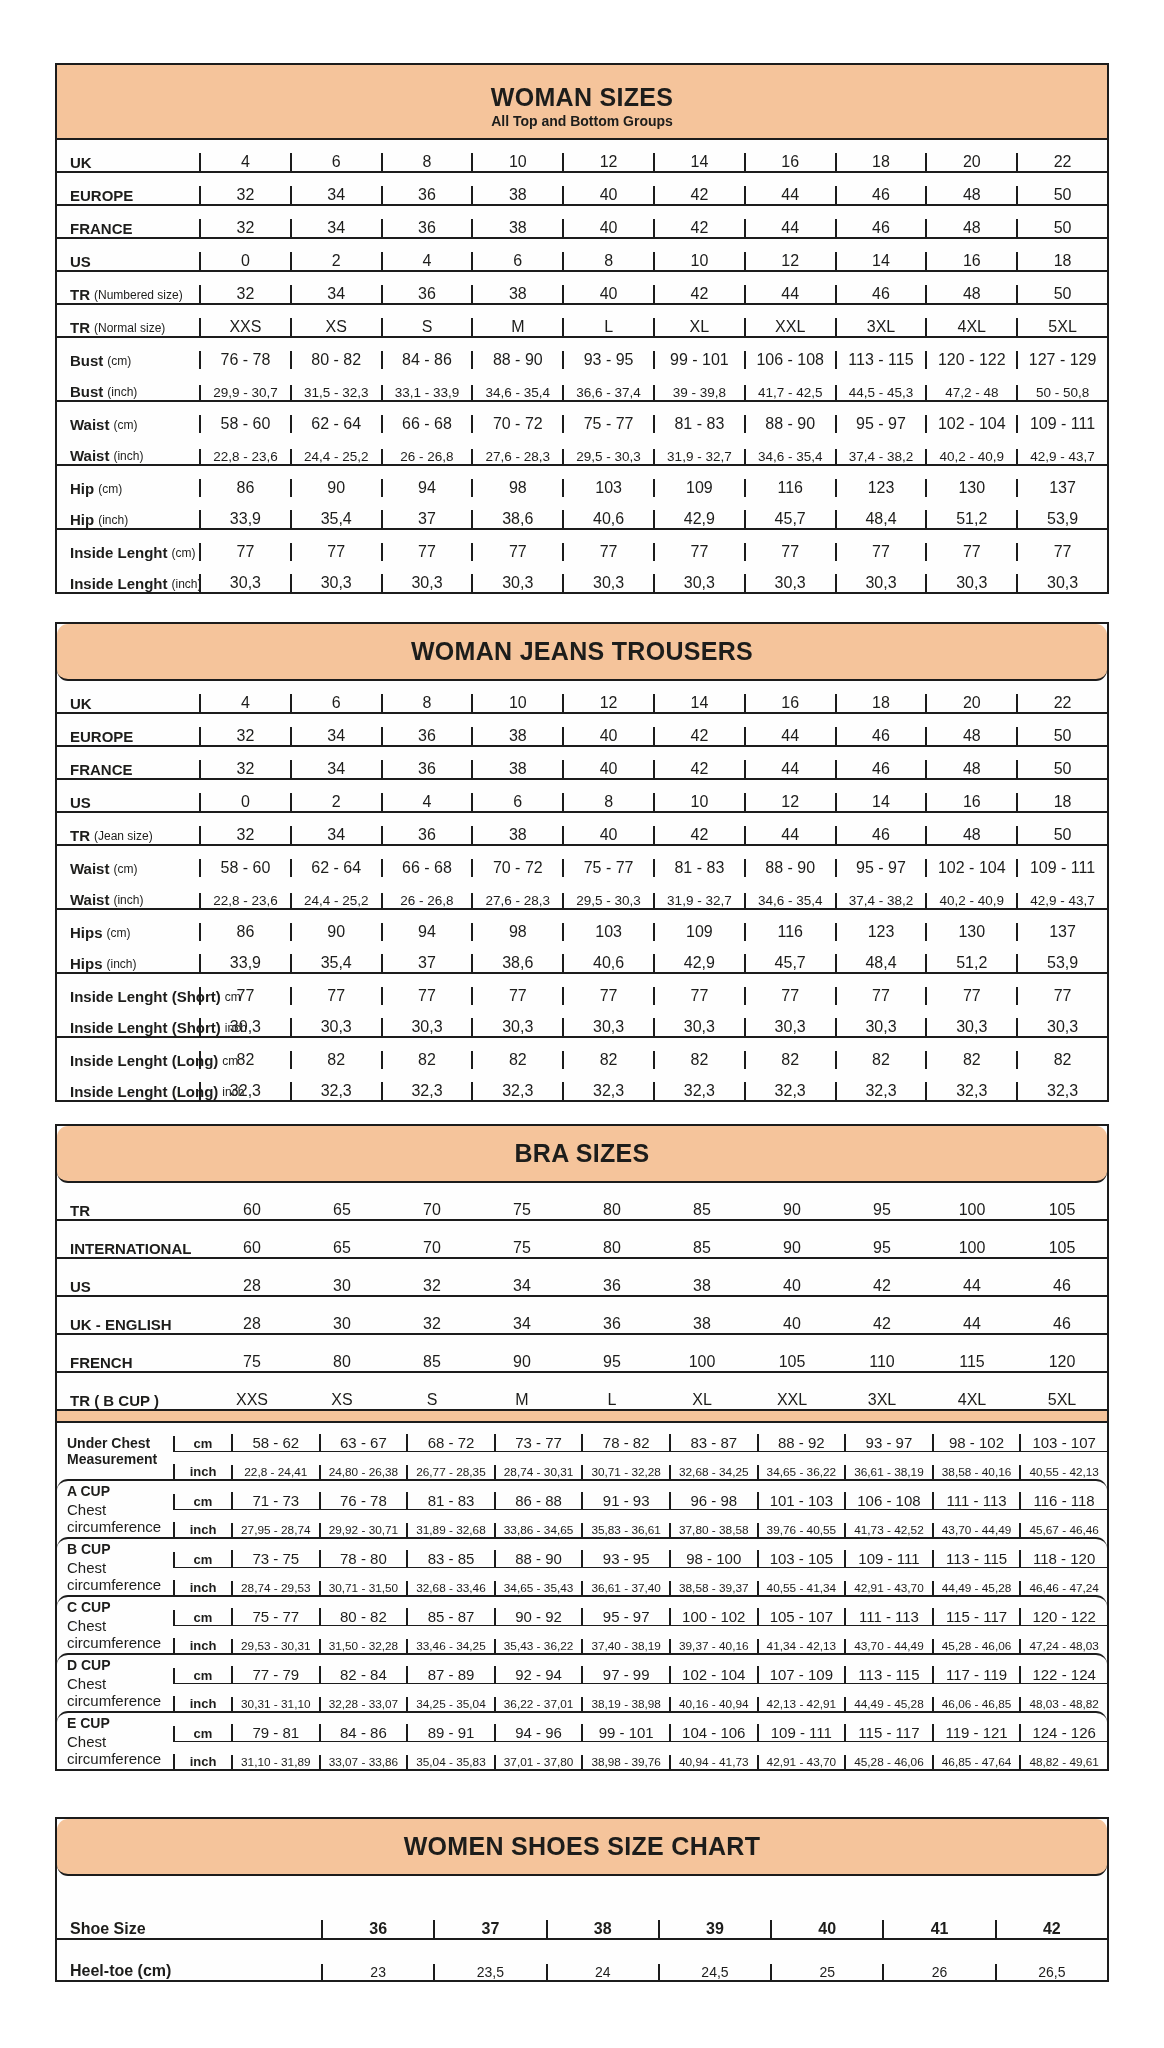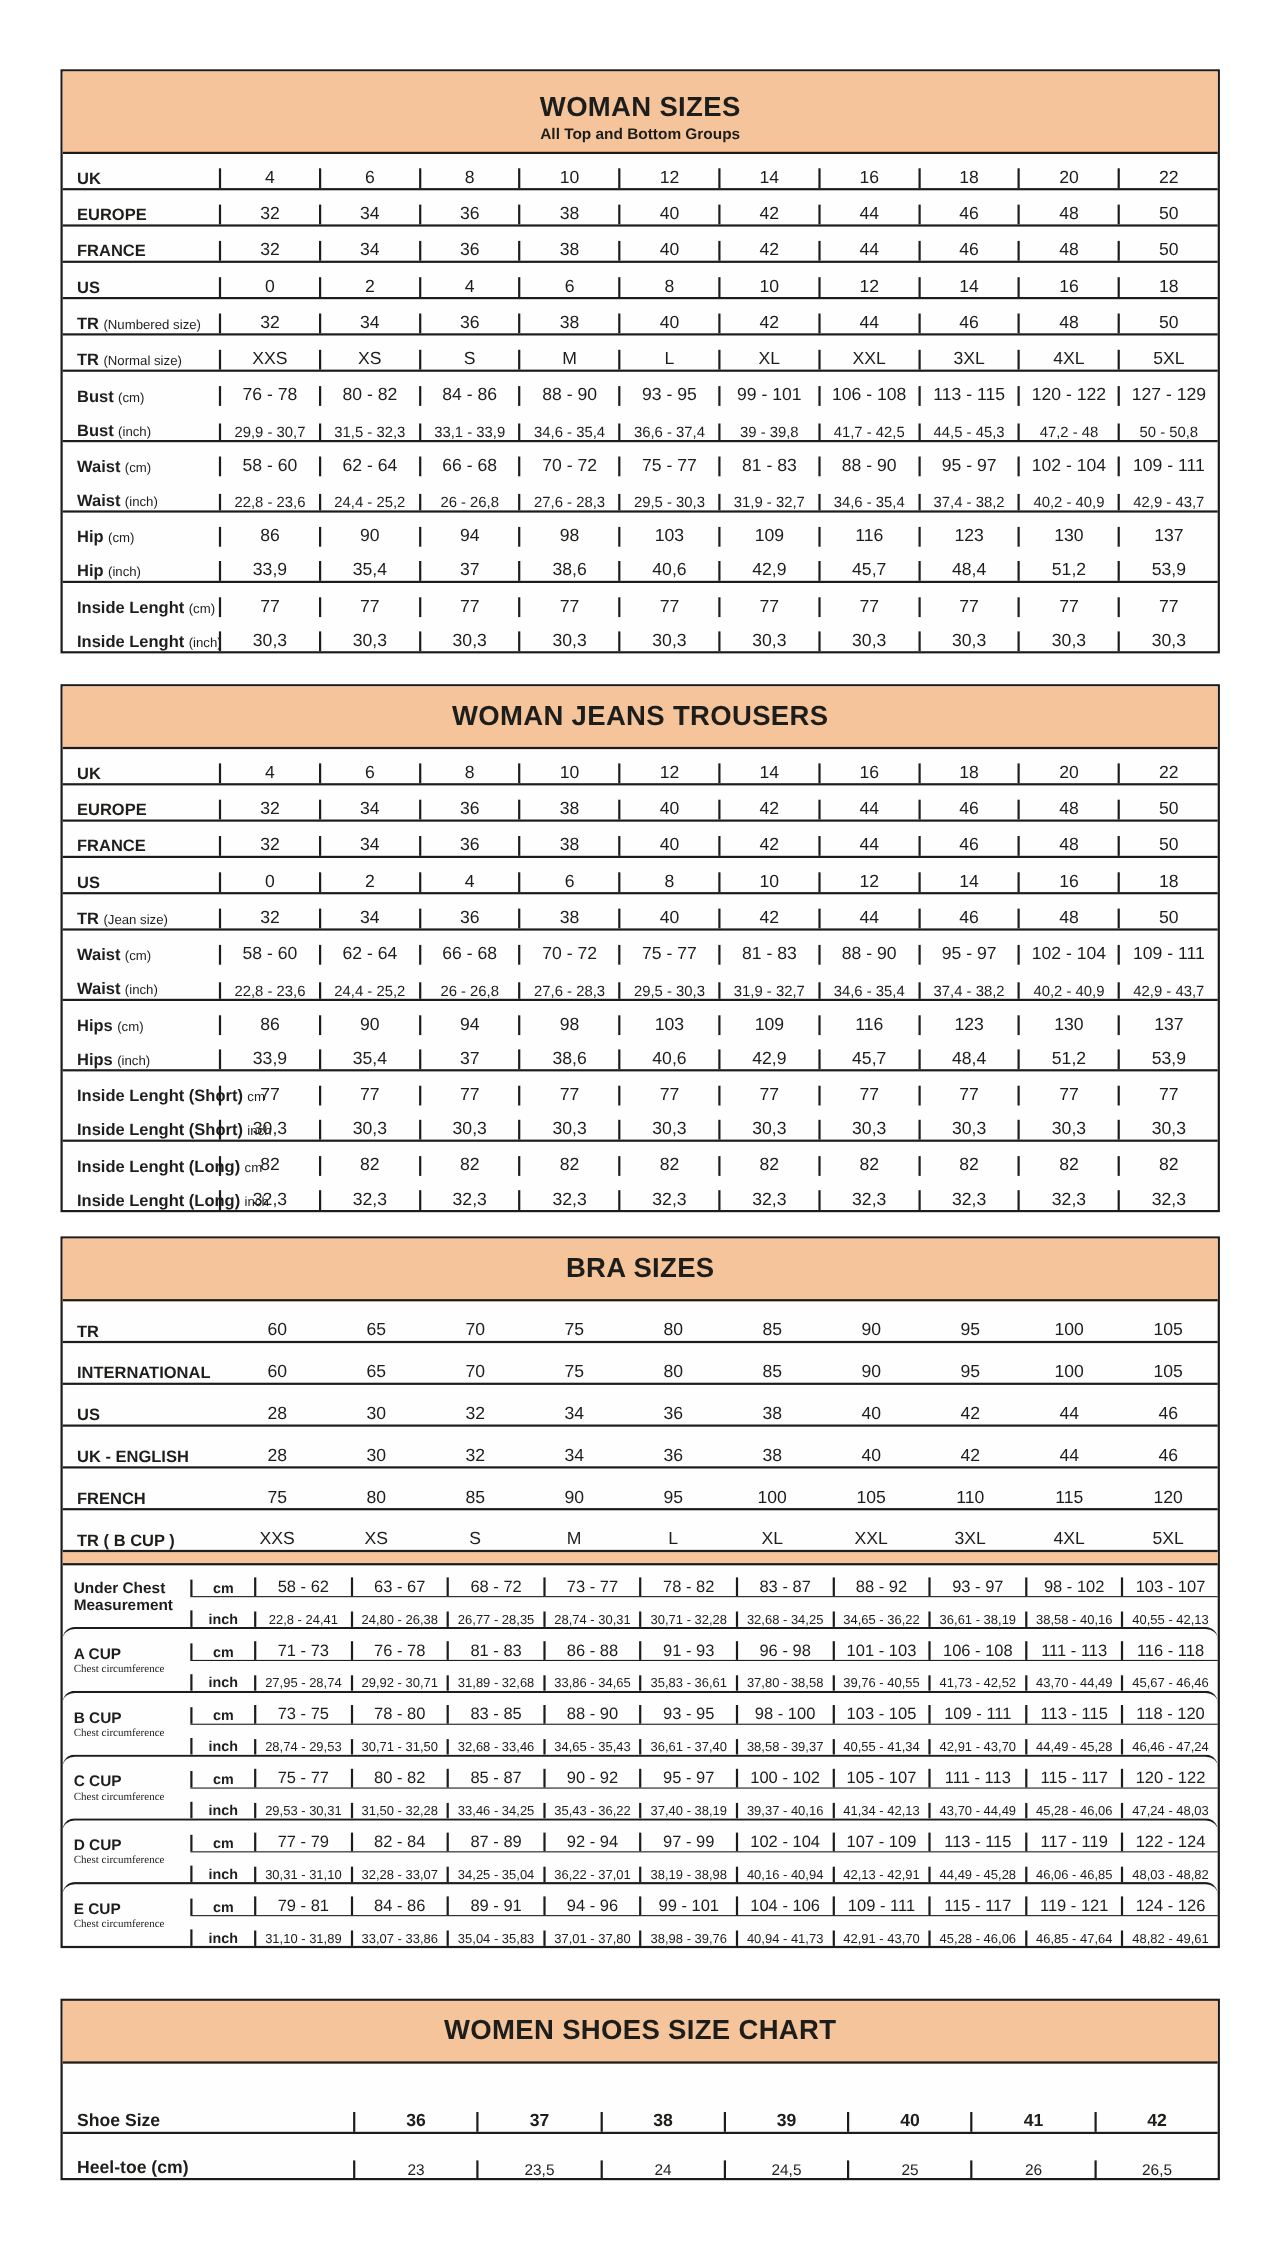--- a/index.html
+++ b/index.html
@@ -7,21 +7,21 @@
   }
   *{margin:0;padding:0;box-sizing:border-box;}
   html,body{background:#fff;}
   .page{
     width:1164px;height:2048px;overflow:hidden;background:var(--bg);
     padding:63px 55px 0;color:var(--t);
     font-family:"Liberation Sans",sans-serif;
   }
   .tbl{border:2px solid var(--b);background:#fefefe;}
   .thead{background:var(--o);text-align:center;border-bottom:2px solid var(--b);padding:18px 0 9px;}
-  .thead.solo{padding:13px 0;}
+  .thead.solo{padding:13px 0;border-radius:11px;}
   .title{font-size:25px;font-weight:bold;letter-spacing:.3px;}
   .subtitle{font-size:14px;font-weight:bold;margin-top:1px;}
   .subtitle:empty{display:none;}
 
   .row{display:flex;align-items:flex-end;}
   .lbl{display:flex;align-items:center;padding-left:13px;font-weight:bold;font-size:15px;white-space:nowrap;}
   .lbl .note{font-size:12px;margin-left:4px;font-weight:normal;}
   .cell{flex:1;display:flex;align-items:center;justify-content:center;border-left:2px solid var(--b);
         font-size:16px;white-space:nowrap;}
   .sec .grp + .grp{border-top:2px solid var(--b);}
@@ -32,21 +32,21 @@
   [data-table="0"] .row.small .cell,[data-table="1"] .row.small .cell{font-size:13.5px;}
 
   
   [data-table="2"] .sec-label .lbl{width:150px;}
   [data-table="2"] .sec-label .row{height:36px;}
   [data-table="2"] .sec-label .cell{border-left:none;}
   .band{height:14px;background:var(--o);border-top:2px solid var(--b);border-bottom:2px solid var(--b);}
   .grp.cup{display:flex;align-items:stretch;border-radius:11px;}
   .cup-label{width:116px;display:flex;flex-direction:column;justify-content:center;padding-left:10px;}
   .cup-name{font-weight:bold;font-size:14px;line-height:1.15;white-space:pre-line;}
-  .cup-note{font-size:10px;margin-top:1px;font-family:Liberation Serif, serif;}
+  .cup-note{font-size:15px;margin-top:1px;}
   .grp-rows{flex:1;display:flex;flex-direction:column;}
   .grp-rows .row + .row{border-top:1px solid var(--b);}
   .sec-unit .row{height:28px;}
   .unit{width:58px;display:flex;align-items:center;justify-content:center;font-weight:bold;font-size:13px;
         border-left:2px solid var(--b);}
   .sec-unit .cell{font-size:15px;}
   .sec-unit .row.small .cell{font-size:11.8px;}
 
   
   [data-table="3"] .lbl{width:264px;font-size:16px;}

